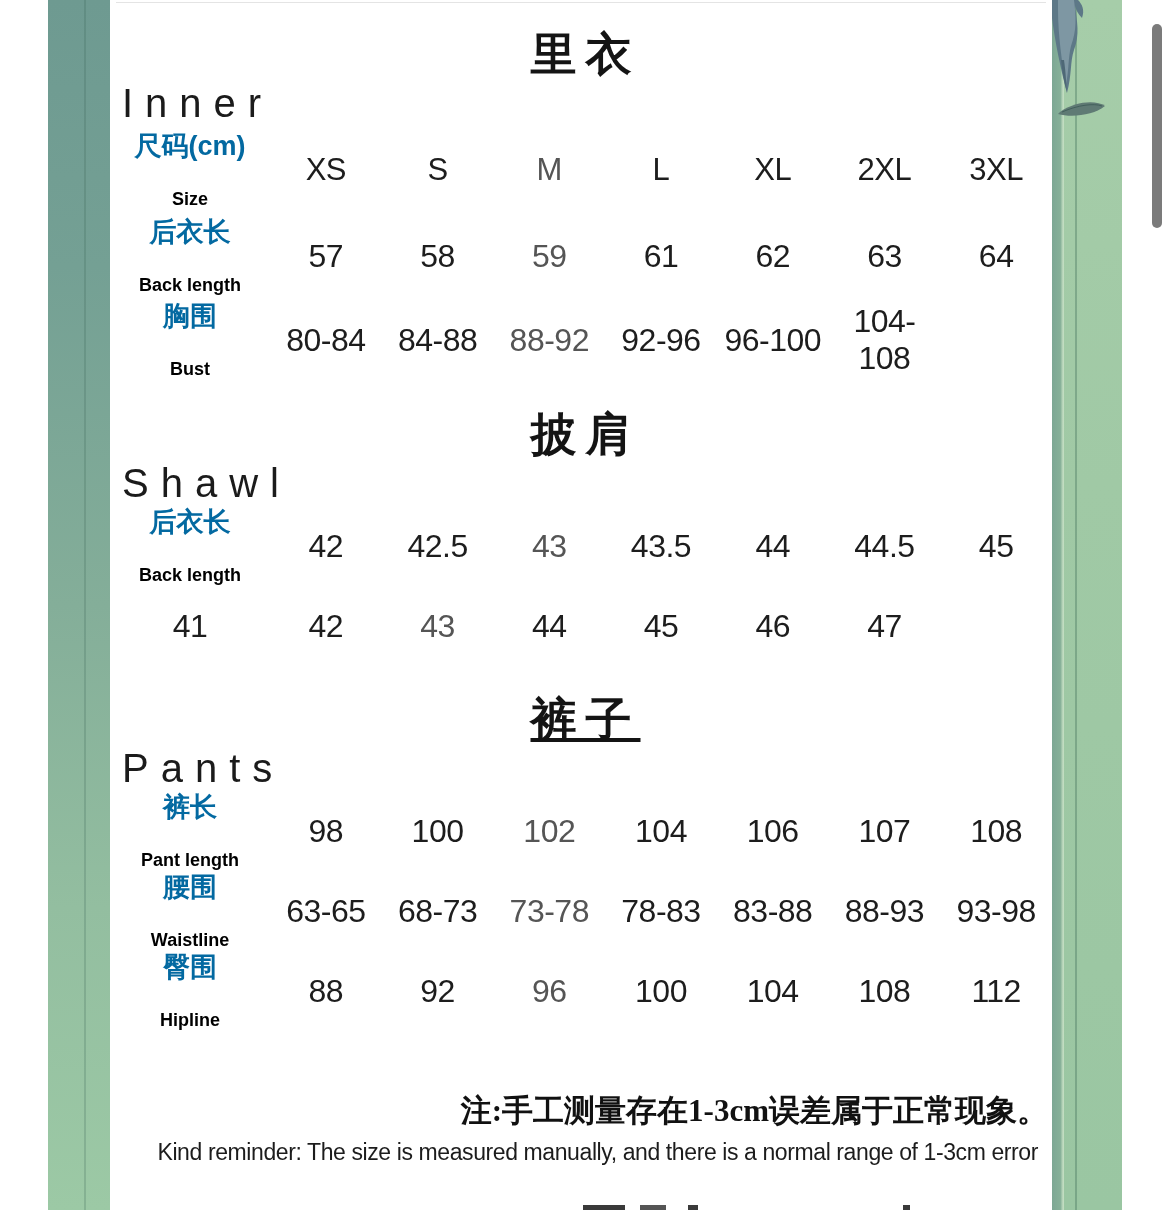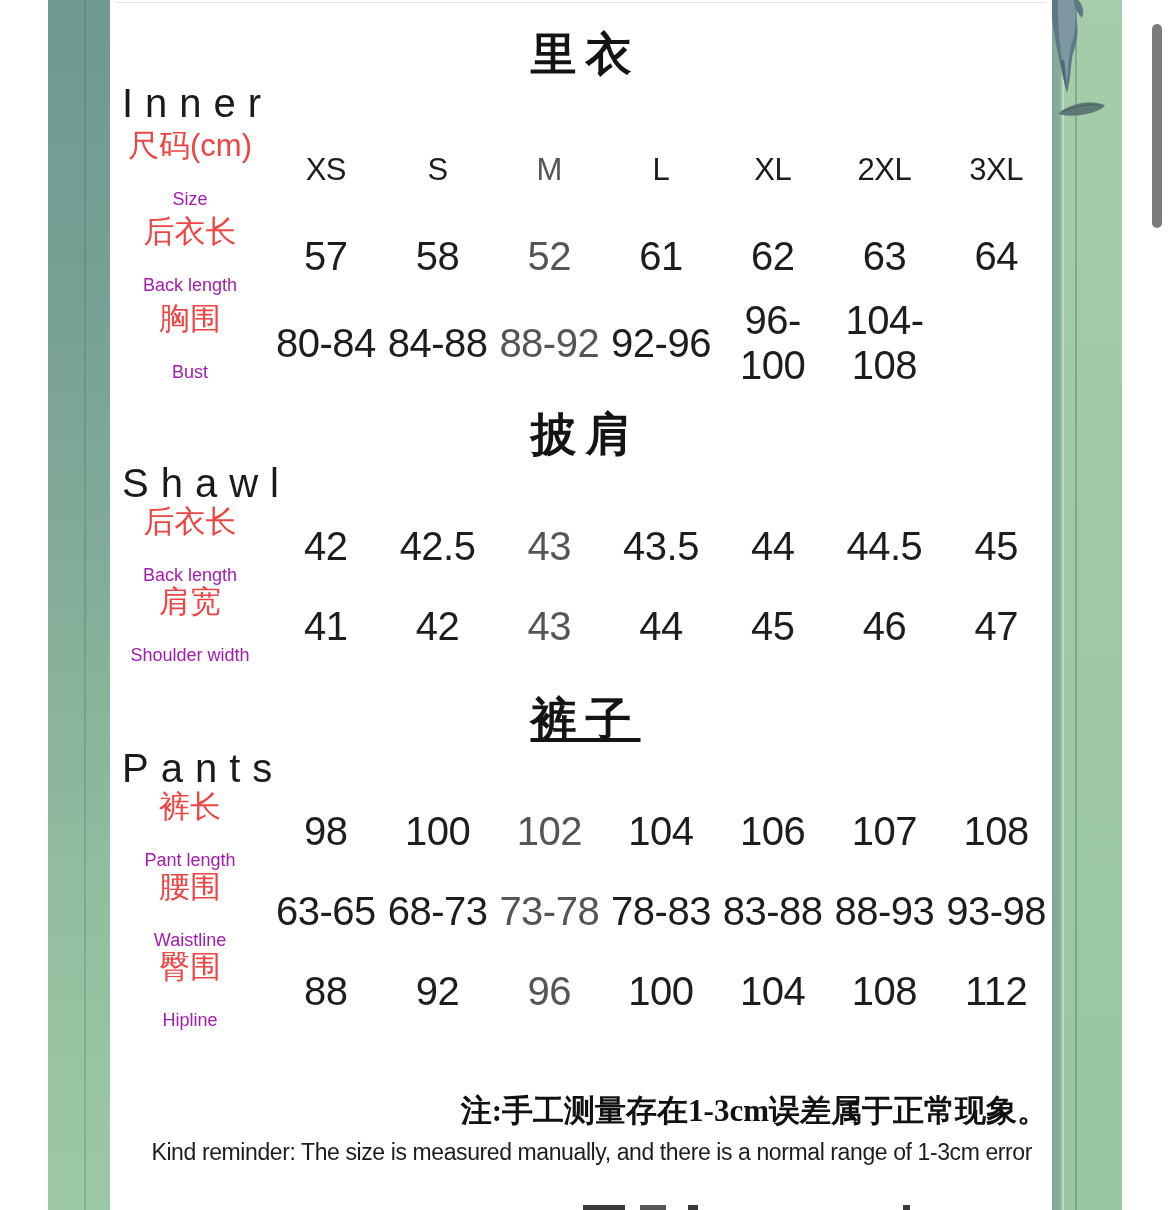--- a/index.html
+++ b/index.html
@@ -56,36 +56,36 @@
   .sec-pants .title-zh{margin-top:29px;text-decoration:underline;}
   .trow{
     display:grid;grid-template-columns:160px repeat(7,1fr);
     align-items:center;
   }
   .trow.h-header{height:88px;}
   .sec-inner .trow.r{height:84px;}
   .sec-shawl .trow.r{height:80px;}
   .sec-pants .trow.r{height:80px;}
   .lab{text-align:center;}
-  .lz{font-size:31px;line-height:30px;font-weight:400;color:#ef4444;}
-  .le{font-size:18px;line-height:22px;font-weight:400;color:#a21caf;margin-top:27px;}
+  .lz{font-size:27px;line-height:30px;font-weight:700;color:#0369a1;}
+  .le{font-size:18px;line-height:22px;font-weight:700;color:#000000;margin-top:27px;}
   .val{
-    text-align:center;font-size:40px;font-weight:500;
+    text-align:center;font-size:32px;font-weight:500;
     letter-spacing:-0.5px;color:#1d1d1d;
   }
   .h-header .val{font-size:31px;}
   .col-m{color:#555555;}
   
   .note-zh{
     margin-top:60px;text-align:right;padding-right:4px;
     font-family:"Liberation Serif",serif;font-weight:700;
     font-size:31px;line-height:40px;color:#111111;
   }
   .note-en{
-    margin-top:6px;text-align:right;padding-right:20px;
+    margin-top:6px;text-align:right;padding-right:14px;
     font-size:23px;line-height:30px;letter-spacing:-0.4px;color:#1c1c1c;
   }
   
   .peek{position:absolute;top:1205px;height:5px;background:#3a3a3a;}
   .peek.p1{left:583px;width:42px;}
   .peek.p2{left:640px;width:26px;background:#555;}
   .peek.p3{left:688px;width:10px;}
   .peek.p4{left:903px;width:7px;}
 </style>
 </head>
@@ -126,21 +126,21 @@
       <div class="val">3XL</div>
     </div>
 
     <div class="trow r">
       <div class="lab">
         <div class="lz">后衣长</div>
         <div class="le">Back length</div>
       </div>
       <div class="val">57</div>
       <div class="val">58</div>
-      <div class="val col-m">52</div>
+      <div class="val col-m">59</div>
       <div class="val">61</div>
       <div class="val">62</div>
       <div class="val">63</div>
       <div class="val">64</div>
     </div>
 
     <div class="trow r">
       <div class="lab">
         <div class="lz">胸围</div>
         <div class="le">Bust</div>
@@ -166,24 +166,20 @@
       <div class="val">42</div>
       <div class="val">42.5</div>
       <div class="val col-m">43</div>
       <div class="val">43.5</div>
       <div class="val">44</div>
       <div class="val">44.5</div>
       <div class="val">45</div>
     </div>
 
     <div class="trow r">
-      <div class="lab">
-        <div class="lz">肩宽</div>
-        <div class="le">Shoulder width</div>
-      </div>
       <div class="val">41</div>
       <div class="val">42</div>
       <div class="val col-m">43</div>
       <div class="val">44</div>
       <div class="val">45</div>
       <div class="val">46</div>
       <div class="val">47</div>
     </div>
   </div>
 

